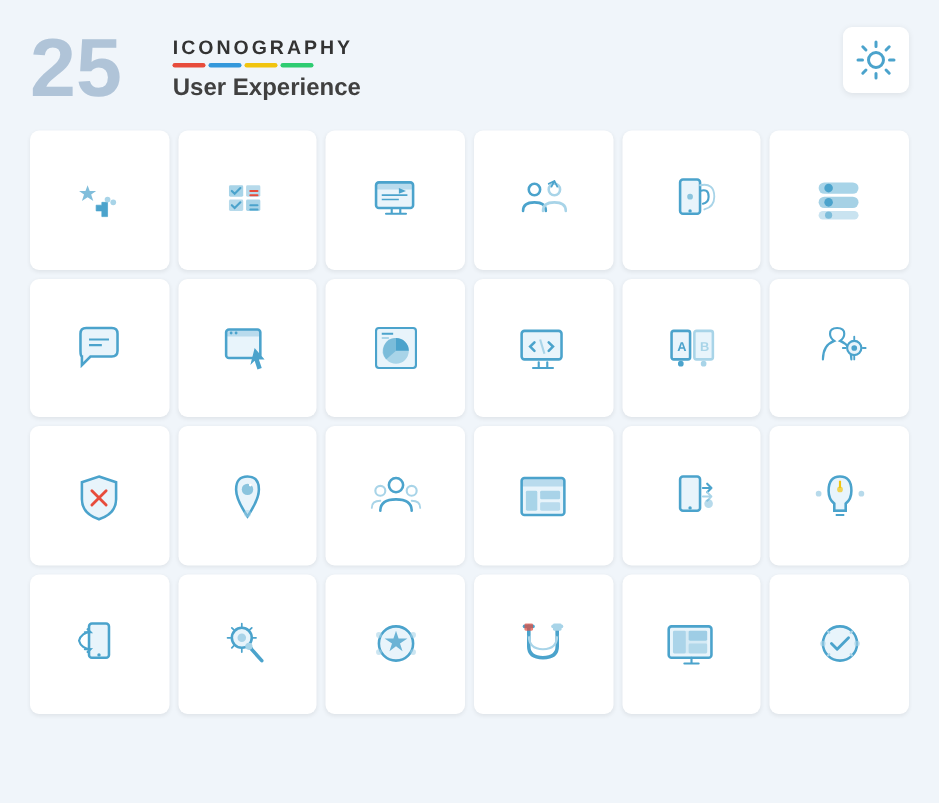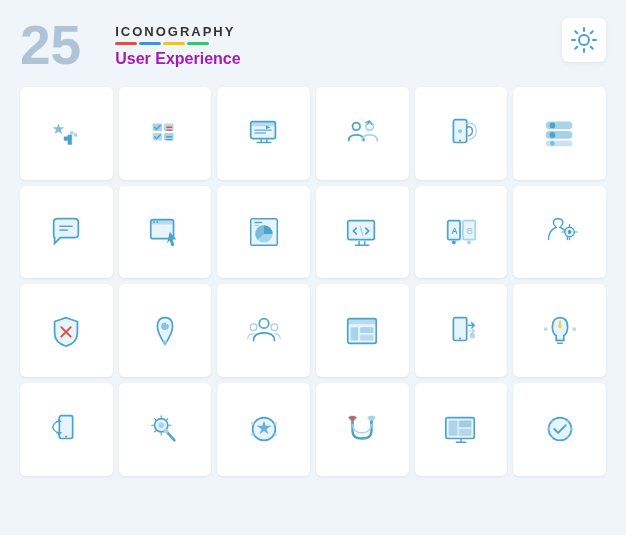--- a/index.html
+++ b/index.html
@@ -66,21 +66,21 @@
 
     .color-dot {
       width: 22px;
       height: 3px;
       border-radius: 2px;
     }
 
     .title-label {
       font-size: 16px;
       font-weight: 700;
-      color: #a21caf;
+      color: #404040;
       margin-top: 2px;
     }
 
     .header-icon {
       width: 44px;
       height: 44px;
       background: #fff;
       border-radius: 6px;
       display: flex;
       align-items: center;

